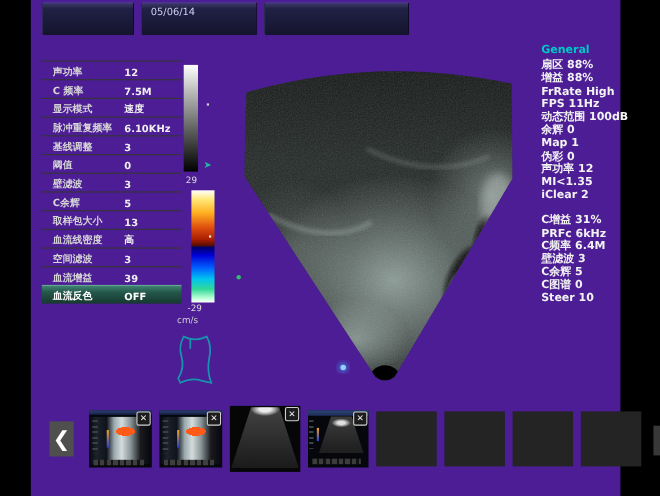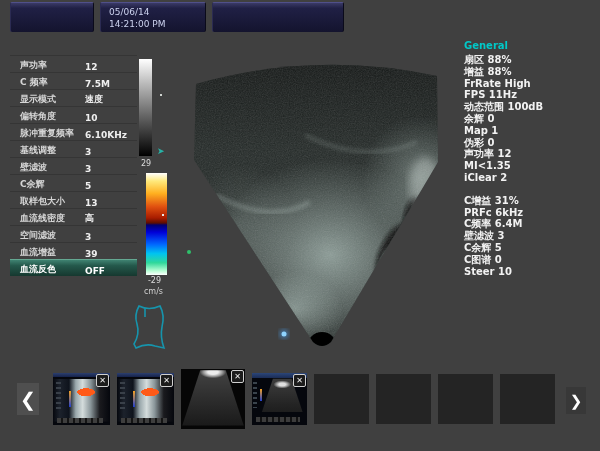--- a/index.html
+++ b/index.html
@@ -1,17 +1,17 @@
 <!DOCTYPE html>
 <html><head>
 <meta charset="utf-8">
 <style>
   html,body{margin:0;padding:0;background:#000;width:600px;height:451px;overflow:hidden;
     font-family:"DejaVu Sans",sans-serif;-webkit-font-smoothing:antialiased;}
-  .screen{position:relative;width:600px;height:451px;background:#404040;}
+  .screen{position:relative;width:536px;height:451px;background:#4c1d95;margin-left:28px;}
 
   
   .top-bar{position:absolute;left:10px;top:2px;width:578px;height:30px;display:flex;gap:6px;}
   .tb-cell{height:30px;box-sizing:border-box;border-radius:2px;
     background:linear-gradient(180deg,#3a3a66 0%,#202045 18%,#14142e 100%);
     border-top:1px solid #50508a;border-left:1px solid #2b2b52;border-right:1px solid #0a0a1a;
     color:#ccd2ee;font-size:9px;line-height:12px;padding:3px 0 0 8px;}
   .tb-c1{width:84px;} .tb-c2{width:106px;} .tb-c3{width:132px;} .tb-c4{flex:1;}
 
   
@@ -27,22 +27,22 @@
   
   .graybar{position:absolute;left:139px;top:59px;width:13px;height:97px;
     background:linear-gradient(180deg,#ffffff 0%,#bbb 25%,#555 65%,#000 100%);}
   .gray-dot{position:absolute;left:160px;top:94px;width:2px;height:2px;background:#cfd4d0;}
   .scale-arrow{position:absolute;left:157px;top:146px;color:#27b2a6;font-size:9px;}
   .scale-max{position:absolute;left:138px;top:159px;width:16px;text-align:center;color:#ddd;font-size:8px;}
   .colorbar{position:absolute;left:146px;top:173px;width:21px;height:102px;
     background:linear-gradient(180deg,#ffffff 0%,#ffe97a 8%,#ffb020 20%,#e05010 33%,#a81c00 44%,
       #5c0e00 49%,#000070 51%,#0000d8 58%,#0068ff 70%,#00c4f0 79%,#30d89a 88%,#baffd6 96%,#ffffff 100%);}
   .color-dot{position:absolute;left:162px;top:214px;width:2px;height:2px;background:#e8e8e8;}
-  .scale-min{position:absolute;left:137px;top:276px;width:24px;text-align:right;color:#ddd;font-size:8px;}
-  .scale-unit{position:absolute;left:133px;top:287px;width:30px;text-align:right;color:#cfcfcf;font-size:8px;}
+  .scale-min{position:absolute;left:137px;top:276px;width:24px;text-align:center;color:#ddd;font-size:8px;}
+  .scale-unit{position:absolute;left:133px;top:287px;width:30px;text-align:left;color:#cfcfcf;font-size:8px;}
 
   
   .body-marker{position:absolute;left:130px;top:301px;}
 
   
   .us-wrap{position:absolute;left:185px;top:40px;width:262px;height:315px;}
 
   
   .right-panel{position:absolute;left:464px;top:40px;width:132px;color:#f2f2f2;
     font-size:10px;font-weight:bold;}
@@ -103,50 +103,49 @@
 </style>
 </head>
 <body>
 
 <div class="screen">
 
   <div class="top-bar">
     <div class="tb-cell tb-c1"></div>
     <div class="tb-cell tb-c2">
       <div>05/06/14</div>
-      <div>14:21:00 PM</div>
     </div>
     <div class="tb-cell tb-c3"></div>
   </div>
 
   <div class="left-panel">
 
   <div class="prow">
       <span class="plabel">声功率</span>
       <span class="pvalue">12</span>
     </div>
       <div class="prow">
       <span class="plabel">C 频率</span>
       <span class="pvalue">7.5M</span>
     </div>
       <div class="prow">
       <span class="plabel">显示模式</span>
       <span class="pvalue">速度</span>
     </div>
       <div class="prow">
-      <span class="plabel">偏转角度</span>
-      <span class="pvalue">10</span>
-    </div>
-      <div class="prow">
       <span class="plabel">脉冲重复频率</span>
       <span class="pvalue">6.10KHz</span>
     </div>
       <div class="prow">
       <span class="plabel">基线调整</span>
       <span class="pvalue">3</span>
+    </div>
+      <div class="prow">
+      <span class="plabel">阈值</span>
+      <span class="pvalue">0</span>
     </div>
       <div class="prow">
       <span class="plabel">壁滤波</span>
       <span class="pvalue">3</span>
     </div>
       <div class="prow">
       <span class="plabel">C余辉</span>
       <span class="pvalue">5</span>
     </div>
       <div class="prow">

